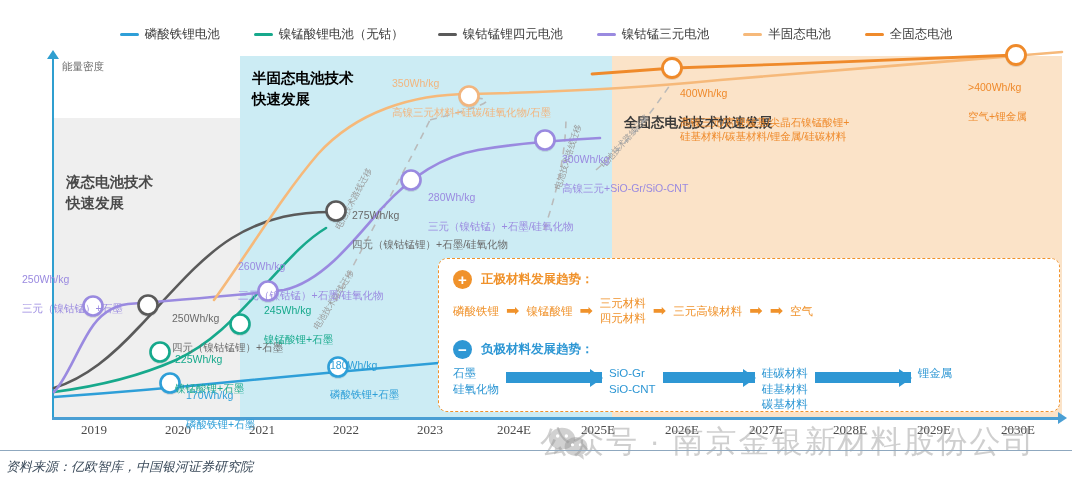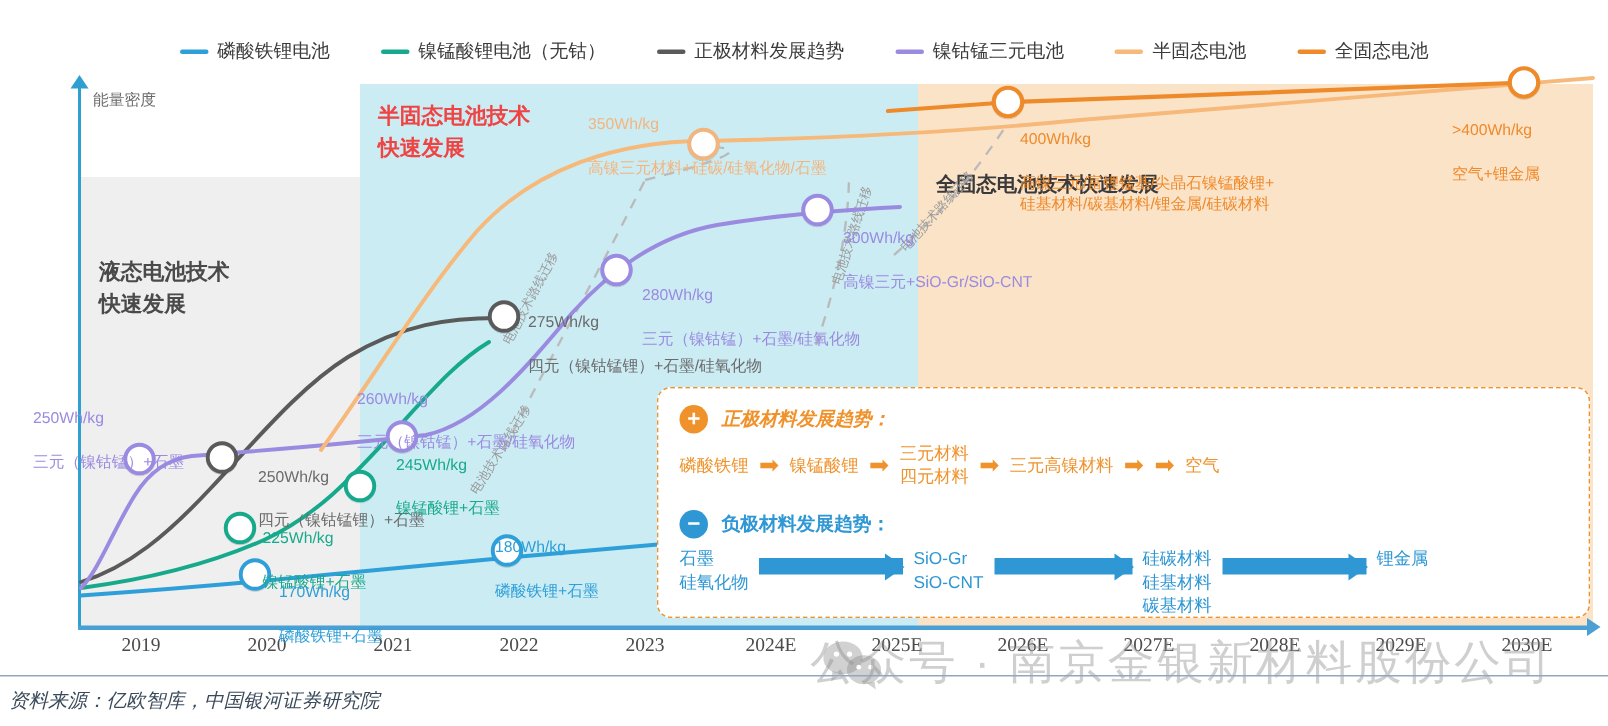--- a/index.html
+++ b/index.html
@@ -67,21 +67,21 @@
   <span class="leg-item">
     <i class="leg-dash" style="background: rgb(46, 159, 216);"></i>
     <span>磷酸铁锂电池</span>
     </span>
   <span class="leg-item">
     <i class="leg-dash" style="background: rgb(23, 169, 140);"></i>
     <span>镍锰酸锂电池（无钴）</span>
     </span>
   <span class="leg-item">
     <i class="leg-dash" style="background: rgb(90, 90, 90);"></i>
-    <span>正极材料发展趋势</span>
+    <span>镍钴锰锂四元电池</span>
     </span>
   <span class="leg-item">
     <i class="leg-dash" style="background: rgb(154, 138, 224);"></i>
     <span>镍钴锰三元电池</span>
     </span>
   <span class="leg-item">
     <i class="leg-dash" style="background: rgb(246, 185, 122);"></i>
     <span>半固态电池</span>
     </span>
   <span class="leg-item">
@@ -90,21 +90,21 @@
     </span>
 </div>
 
 <div id="plot">
   <div class="band" id="band-liquid" style="left: 0px; width: 188px; top: 62px; background: rgb(239, 239, 239);"></div>
   <div class="band" id="band-semi" style="left: 188px; width: 372px; top: 0px; background: rgb(204, 236, 244);"></div>
   <div class="band" id="band-solid" style="left: 560px; width: 450px; top: 0px; background: rgb(251, 227, 200);"></div>
 
   <div class="band-label" id="lbl-liquid" style="left: 14px; top: 74px; color: rgb(74, 74, 74); margin-top: 42px;">液态电池技术
 快速发展</div>
-  <div class="band-label" id="lbl-semi" style="left: 200px; top: 12px; color: #ef4444;">半固态电池技术
+  <div class="band-label" id="lbl-semi" style="left: 200px; top: 12px; color: #000000;">半固态电池技术
 快速发展</div>
   <div class="band-label" id="lbl-solid" style="left: 572px; top: 57px; font-size: 13.5px; color: rgb(58, 58, 58);">全固态电池技术快速发展</div>
 </div>
 
 <div id="yarrow"></div>
 <div id="yaxis"></div>
 <div id="ylabel">能量密度</div>
 <div id="xaxis"></div>
 <div id="xarrow"></div>
 <div id="xticks">
@@ -226,21 +226,21 @@
 硅基材料/碳基材料/锂金属/硅碳材料</div></div>
 
 <div class="plabel" style="left: 968px; top: 66px; color: rgb(239, 138, 43);">
   <div>&gt;400Wh/kg</div>
   <div>空气+锂金属</div></div>
 
 <div id="matbox">
 
   <div class="mrow-title" style="margin:11px 0 0 14px;">
     <span class="badge" id="badge-plus" style="background: rgb(240, 146, 43);">+</span>
-    <span class="mtitle" id="t-cathode" style="color: rgb(240, 146, 43); font-style: italic;">正极材料发展趋势：</span>
+    <span class="mtitle" id="t-cathode" style="color: rgb(240, 146, 43);">正极材料发展趋势：</span>
   </div>
   <div class="mchain" style="margin:7px 0 0 14px;">
     <span class="mitem" id="c0" style="color: rgb(240, 146, 43);">磷酸铁锂</span>
     <span class="arw" style="color: rgb(240, 146, 43);">➡</span>
     <span class="mitem" id="c1" style="color: rgb(240, 146, 43);">镍锰酸锂</span>
     <span class="arw" style="color: rgb(240, 146, 43);">➡</span>
     <span class="mitem" id="c2" style="color: rgb(240, 146, 43);">三元材料
 四元材料</span>
     <span class="arw" style="color: rgb(240, 146, 43);">➡</span>
     <span class="mitem" id="c3" style="color: rgb(240, 146, 43);">三元高镍材料</span>

